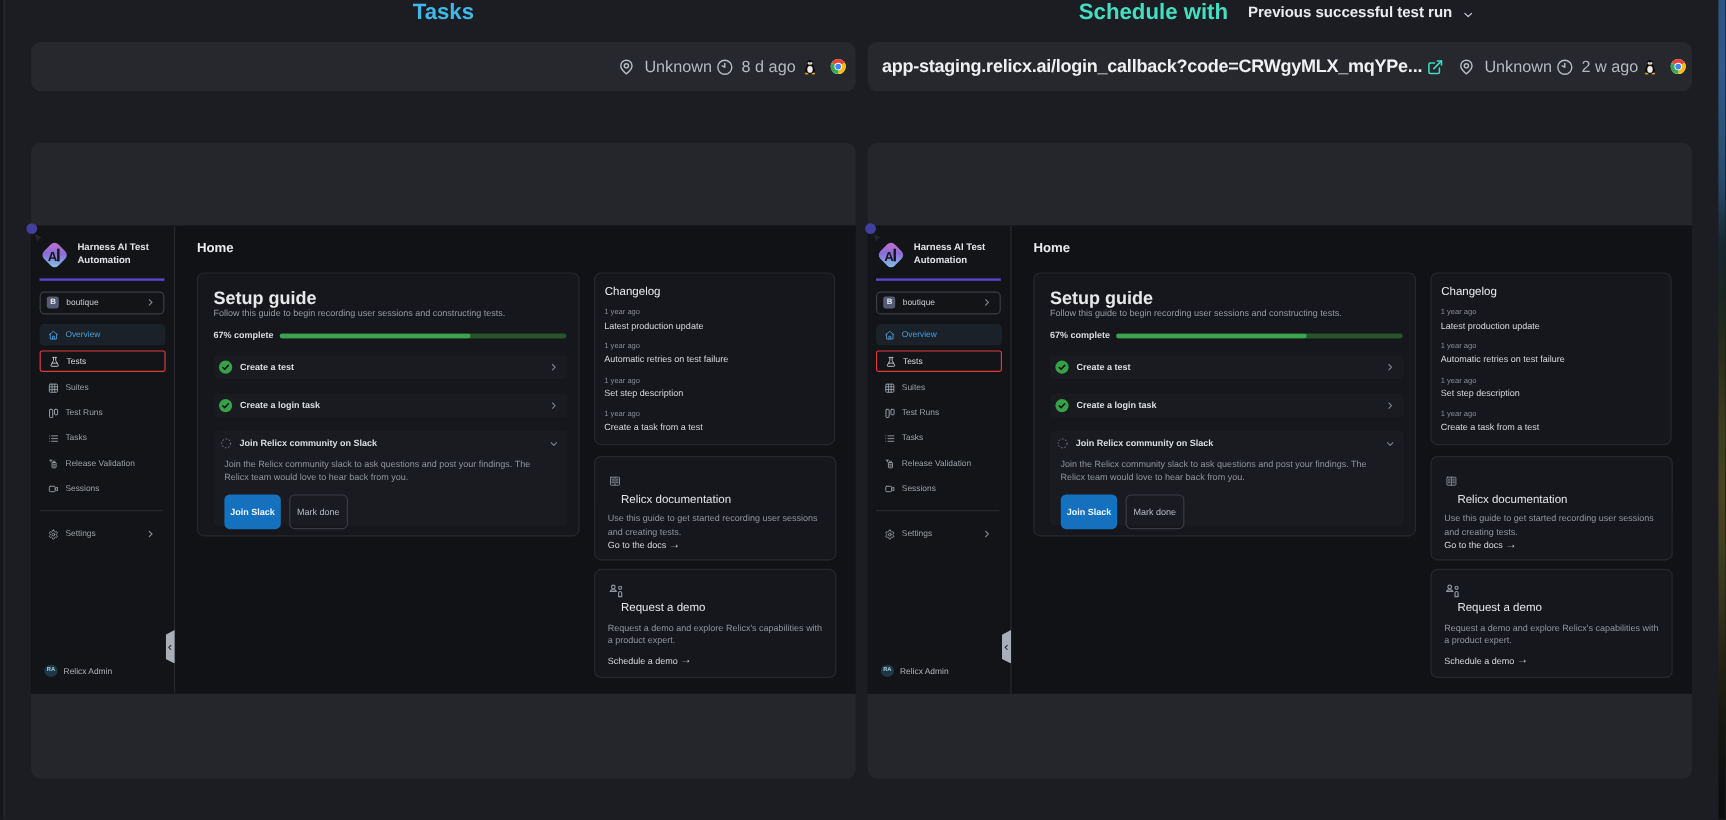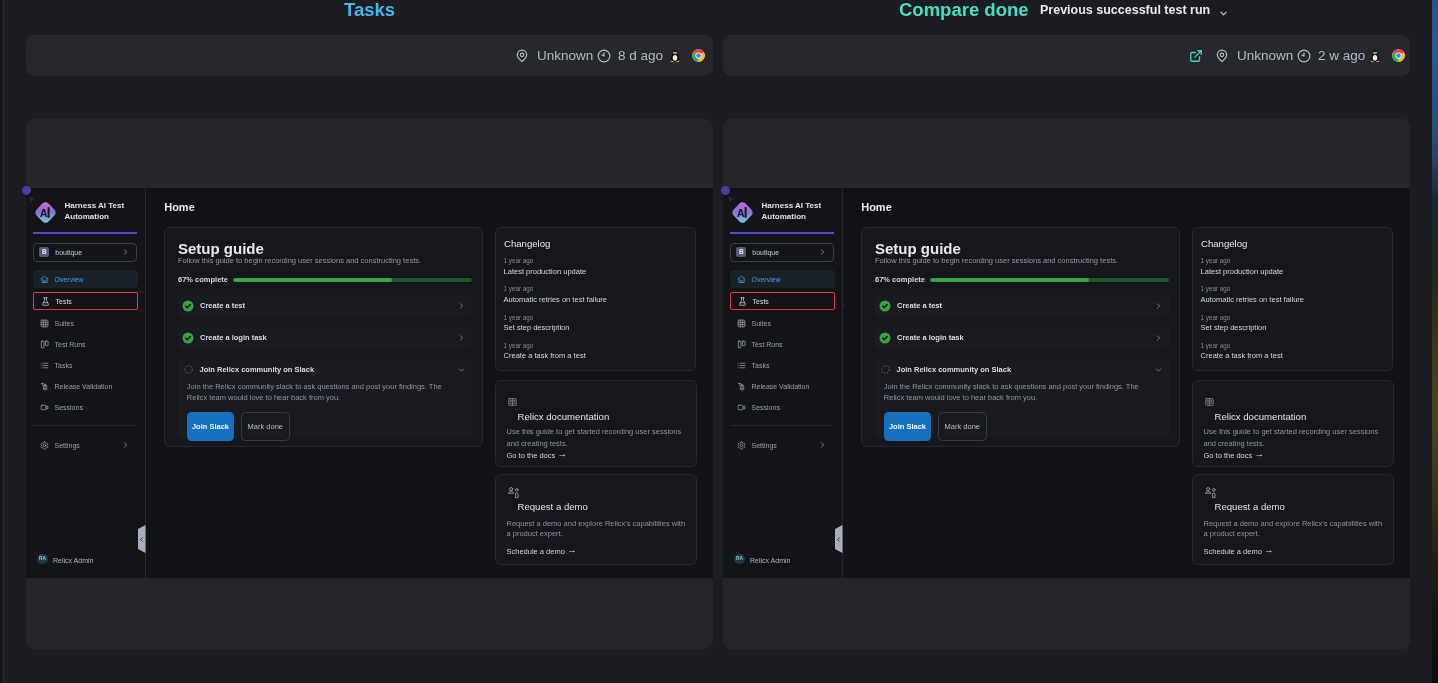--- a/index.html
+++ b/index.html
@@ -68,21 +68,21 @@
 .democ{left:348px;top:286px;width:202.3px;height:90.9px}
 .ct2{position:absolute;left:22px;top:30px;font-size:9.6px;font-weight:normal;color:#e2e4e7}
 .cd{position:absolute;left:11px;top:45.5px;width:182px;font-size:7.5px;color:#8f959d;line-height:11.5px}
 .cl{position:absolute;left:11px;top:69px;font-size:7.5px;font-weight:normal;color:#d3d6da}
 .arr{font-size:9.5px;font-weight:normal;line-height:7px;vertical-align:0.5px}
 </style></head>
 <body>
 <div class="edge0"></div>
 <div class="edge"></div>
 <div class="htitle t1">Tasks</div>
-<div class="htitle t2">Compare done</div>
+<div class="htitle t2">Schedule with</div>
 <div class="hsel">Previous successful test run</div>
 <div class="hch"><svg width="11" height="11" viewBox="0 0 24 24" style="">
       <polyline points="6 9 12 15 18 9" fill="none" stroke-linecap="round" stroke-linejoin="round" stroke="#c6cad0" stroke-width="2.4"></polyline>
     </svg></div>
 
 <div class="pill" style="left:26px">
     <div class="meta" style="position:absolute;left:489px">
       <svg width="14" height="14" viewBox="0 0 24 24" style="">
         <g fill="none" stroke-linecap="round" stroke-linejoin="round" stroke="#b9bec6" stroke-width="2">
           <path d="M20 10c0 5.5-8 11.5-8 11.5S4 15.5 4 10a8 8 0 0 1 16 0Z"></path>
@@ -117,20 +117,21 @@
         <circle cx="12" cy="12" r="10" fill="#fff"></circle>
         <path fill="#EA4335" d="M12 12 L3.34 7 A10 10 0 0 1 20.66 7 Z"></path>
         <path fill="#FBBC05" d="M12 12 L20.66 7 A10 10 0 0 1 12 22 Z"></path>
         <path fill="#34A853" d="M12 12 L12 22 A10 10 0 0 1 3.34 7 Z"></path>
         <circle cx="12" cy="12" r="5" fill="#fff"></circle>
         <circle cx="12" cy="12" r="3.8" fill="#4285F4"></circle>
       </svg>
     </div>
   </div>
 <div class="pill" style="left:723px">
+    <span class="purl">app-staging.relicx.ai/login_callback?code=CRWgyMLX_mqYPe...</span>
     <div class="meta" style="position:absolute;left:466px">
       <svg width="14" height="14" viewBox="0 0 24 24" style="">
         <g fill="none" stroke-linecap="round" stroke-linejoin="round" stroke="#3edcc0" stroke-width="2.2">
           <path d="M18 13v6a2 2 0 0 1-2 2H5a2 2 0 0 1-2-2V8a2 2 0 0 1 2-2h6"></path>
           <path d="M15 3h6v6"></path>
           <path d="M10 14 21 3"></path>
         </g>
       </svg>
     </div>
     <div class="meta" style="position:absolute;left:492px">

